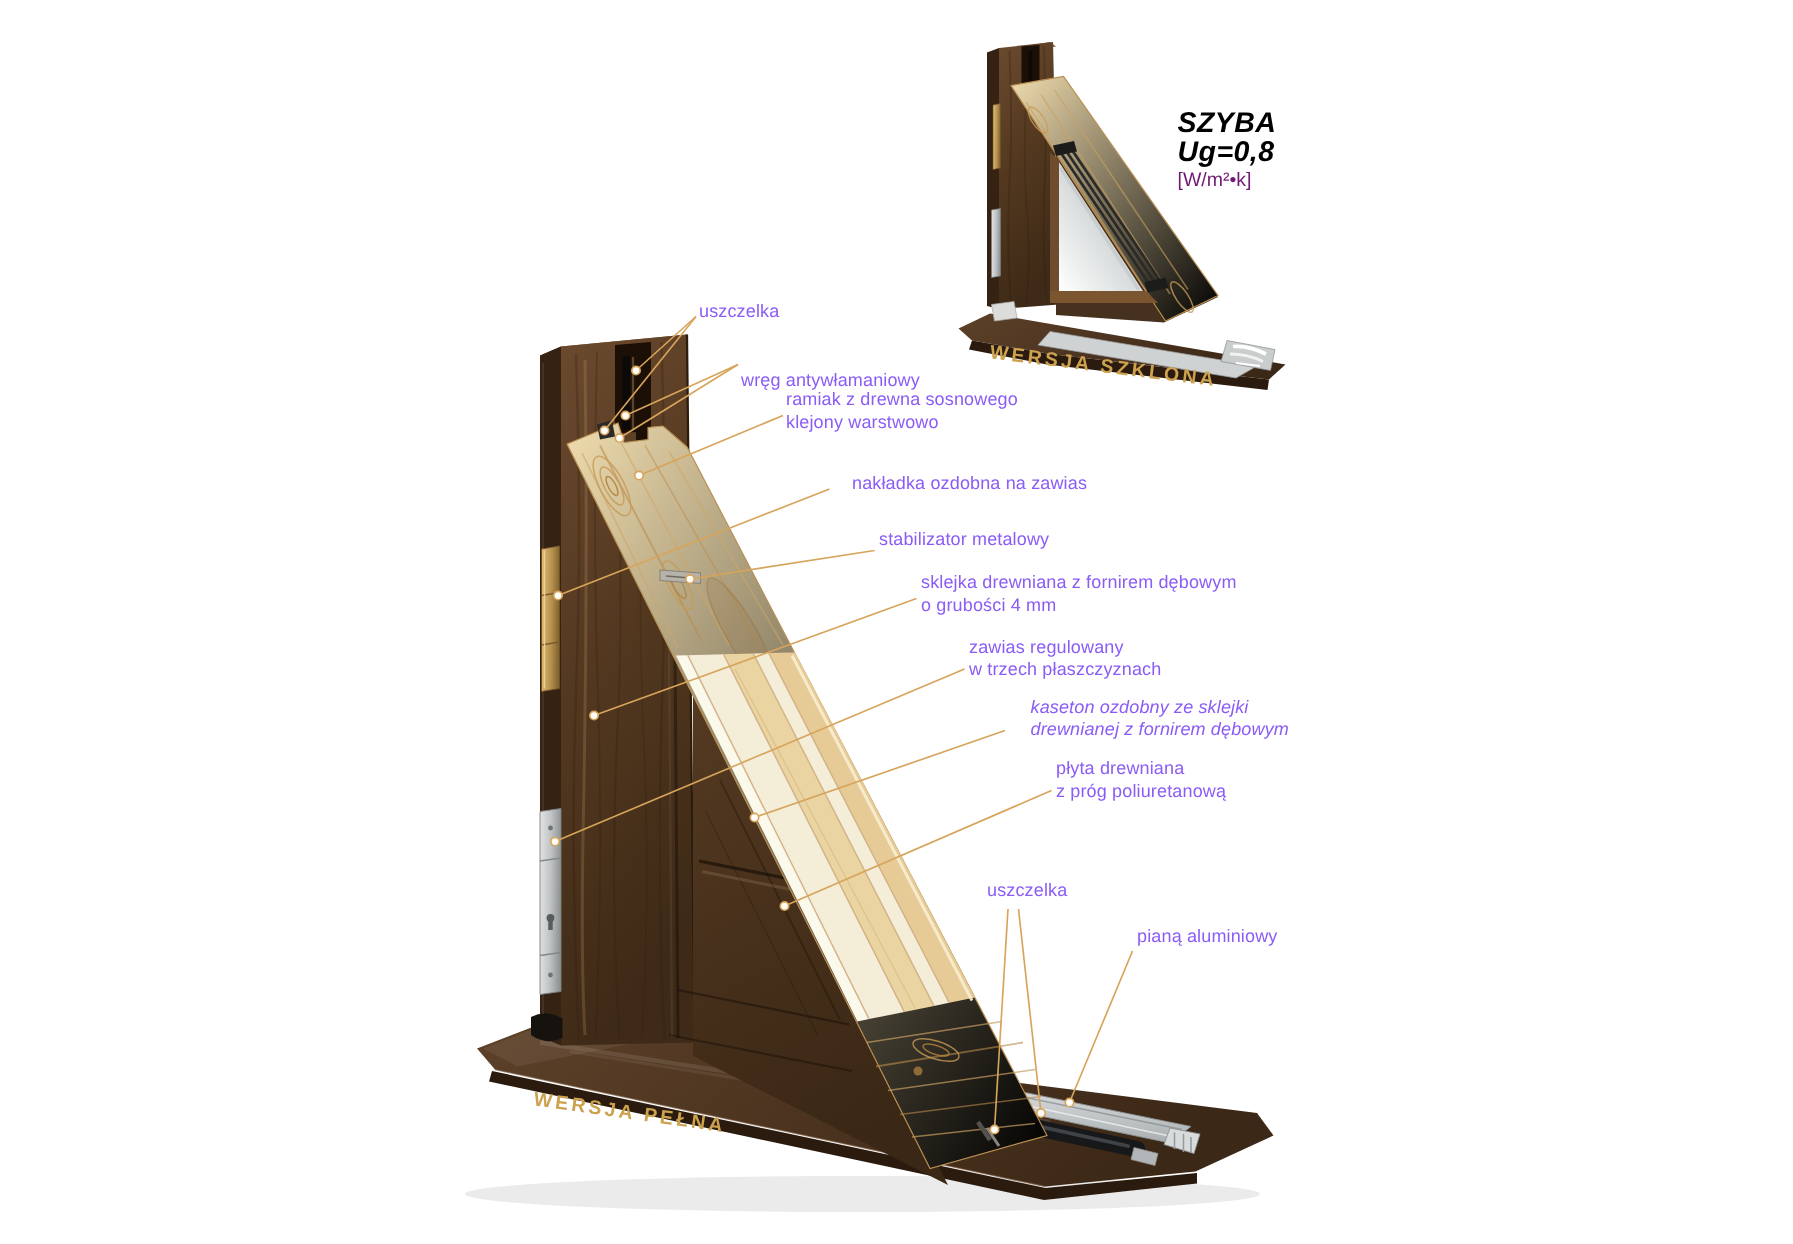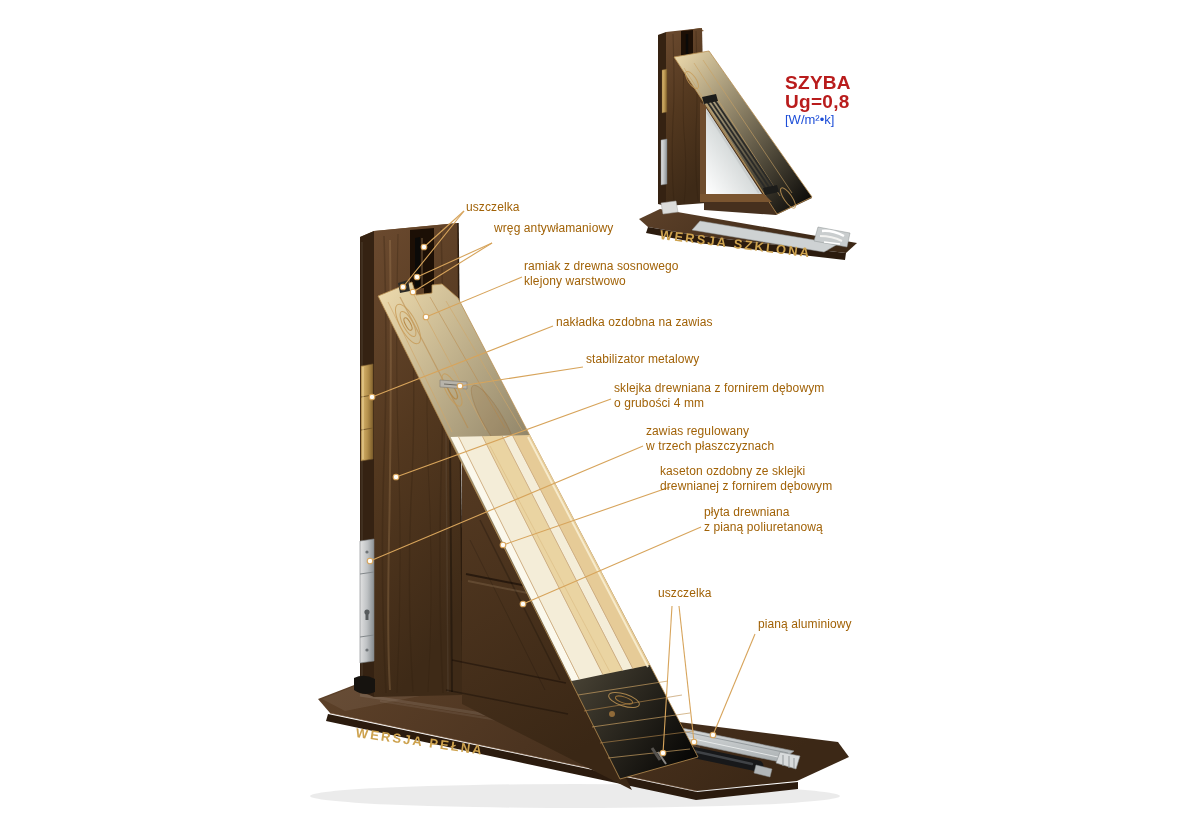--- a/index.html
+++ b/index.html
@@ -2,32 +2,32 @@
 <html><head>
 <meta charset="utf-8">
 <style>
   html,body{margin:0;padding:0;background:#ffffff;}
   #stage{
     position:relative;width:1195px;height:829px;background:#ffffff;overflow:hidden;
     font-family:"Liberation Sans", sans-serif;
   }
   #art{position:absolute;left:0;top:0;z-index:1;}
   .label{
-    position:absolute;z-index:3;color:#a16207;font-size:12px;line-height:14.5px;
+    position:absolute;z-index:3;color:#8b5cf6;font-size:12px;line-height:14.5px;
     font-weight:500;white-space:pre-line;letter-spacing:0.1px;
   }
   .caption{
     position:absolute;z-index:3;color:#cda24e;font-weight:bold;font-size:13px;
     letter-spacing:2.2px;white-space:nowrap;transform-origin:left top;
   }
   .caption.glazed{left:661px;top:227px;transform:rotate(7deg);}
   .caption.full{left:357px;top:725px;transform:rotate(8deg);}
   .glass-spec{position:absolute;left:785px;top:73px;z-index:3;}
-  .glass-spec .big{font-size:19px;line-height:19px;font-weight:bold;color:#b91c1c;letter-spacing:0.3px;}
-  .glass-spec .unit{font-size:13px;line-height:16px;color:#1d4ed8;font-weight:500;margin-top:1px;}
+  .glass-spec .big{font-size:19px;line-height:19px;font-weight:bold;color:#000000;letter-spacing:0.3px;font-style:italic;}
+  .glass-spec .unit{font-size:13px;line-height:16px;color:#701a75;font-weight:500;margin-top:1px;}
 </style>
 </head>
 <body>
 
 <div id="stage">
 
 <svg id="art" width="1195" height="829" viewBox="0 0 1195 829" xmlns="http://www.w3.org/2000/svg">
   <defs>
     <linearGradient id="gradWalnut" x1="0" y1="0" x2="0.25" y2="1">
       <stop offset="0" stop-color="#6b4a2f"></stop>
@@ -287,33 +287,33 @@
       <circle cx="523" cy="604" r="2.8"></circle>
           <circle cx="663" cy="753" r="2.8"></circle>
       <circle cx="694" cy="742" r="2.8"></circle>
           <circle cx="713" cy="735" r="2.8"></circle>
     </g>
   </g>
 </svg>
 
 <div>
   <div class="label" style="left:466px;top:200px;">uszczelka</div>
-  <div class="label" style="left:494px;top:221px;">wręg antywłamaniowy</div>
+  <div class="label" style="left:494px;top:246px;">wręg antywłamaniowy</div>
   <div class="label" style="left:524px;top:259px;">ramiak z drewna sosnowego
 klejony warstwowo</div>
-  <div class="label" style="left:556px;top:315px;">nakładka ozdobna na zawias</div>
+  <div class="label" style="left:568px;top:315px;">nakładka ozdobna na zawias</div>
   <div class="label" style="left:586px;top:352px;">stabilizator metalowy</div>
   <div class="label" style="left:614px;top:381px;">sklejka drewniana z fornirem dębowym
 o grubości 4 mm</div>
   <div class="label" style="left:646px;top:424px;">zawias regulowany
 w trzech płaszczyznach</div>
-  <div class="label" style="left:660px;top:464px;">kaseton ozdobny ze sklejki
+  <div class="label" style="left:687px;top:464px;font-style:italic;">kaseton ozdobny ze sklejki
 drewnianej z fornirem dębowym</div>
   <div class="label" style="left:704px;top:505px;">płyta drewniana
-z pianą poliuretanową</div>
+z próg poliuretanową</div>
   <div class="label" style="left:658px;top:586px;">uszczelka</div>
   <div class="label" style="left:758px;top:617px;">pianą aluminiowy</div>
 
   <div class="caption glazed">WERSJA SZKLONA</div>
   <div class="caption full">WERSJA PEŁNA</div>
 
   <div class="glass-spec">
     <div class="big">SZYBA</div>
     <div class="big">Ug=0,8</div>
     <div class="unit">[W/m²•k]</div>

